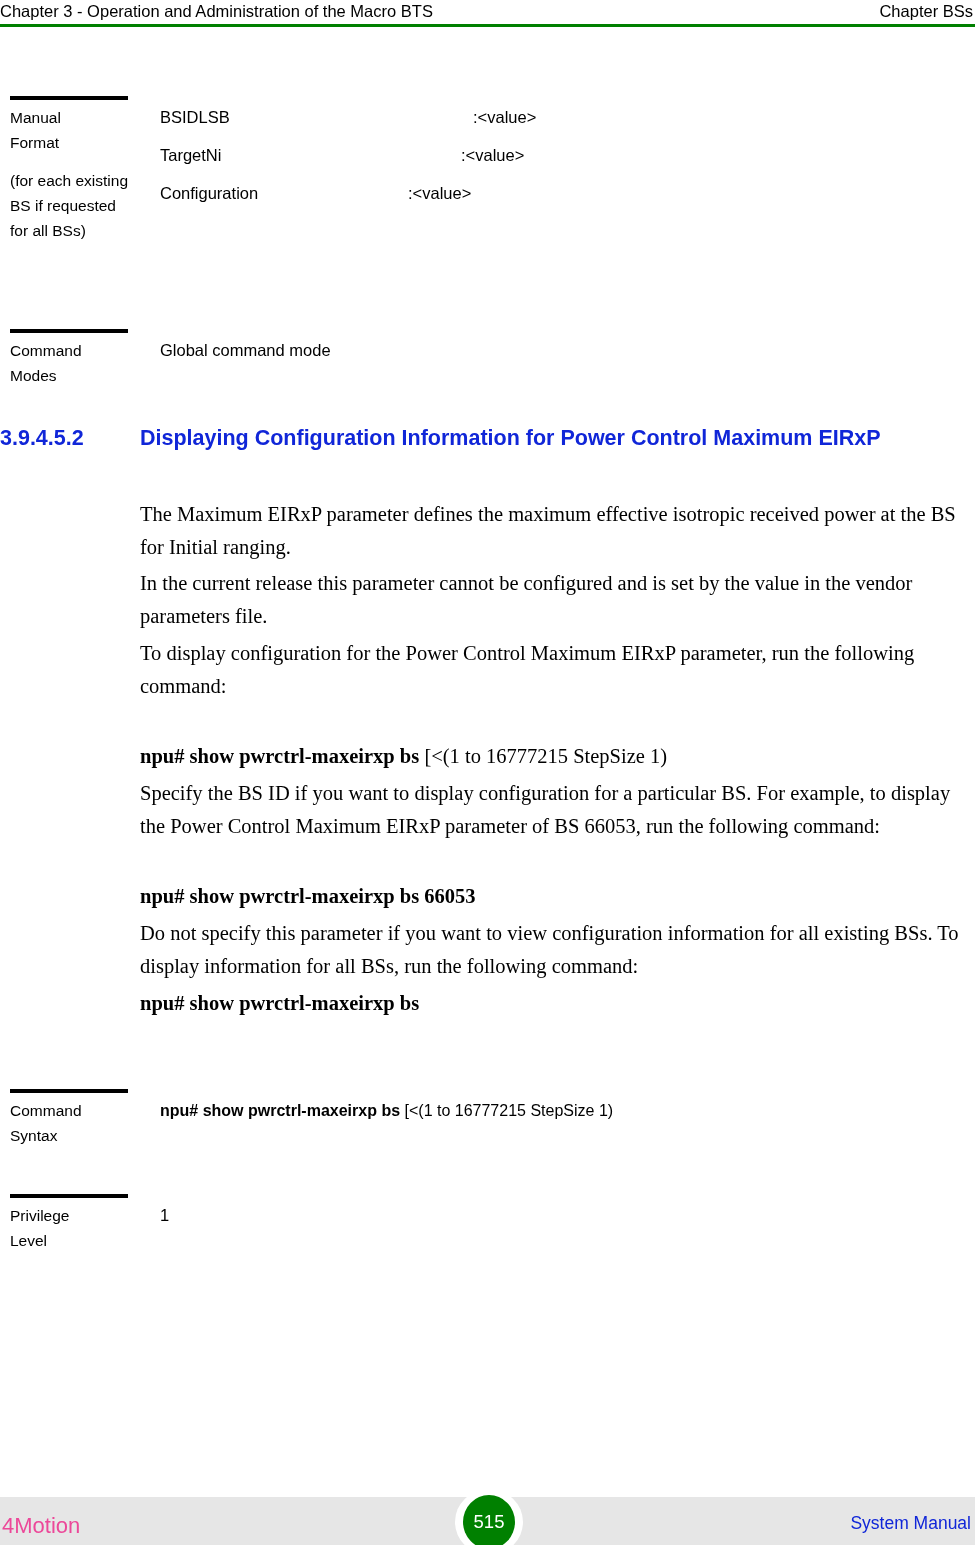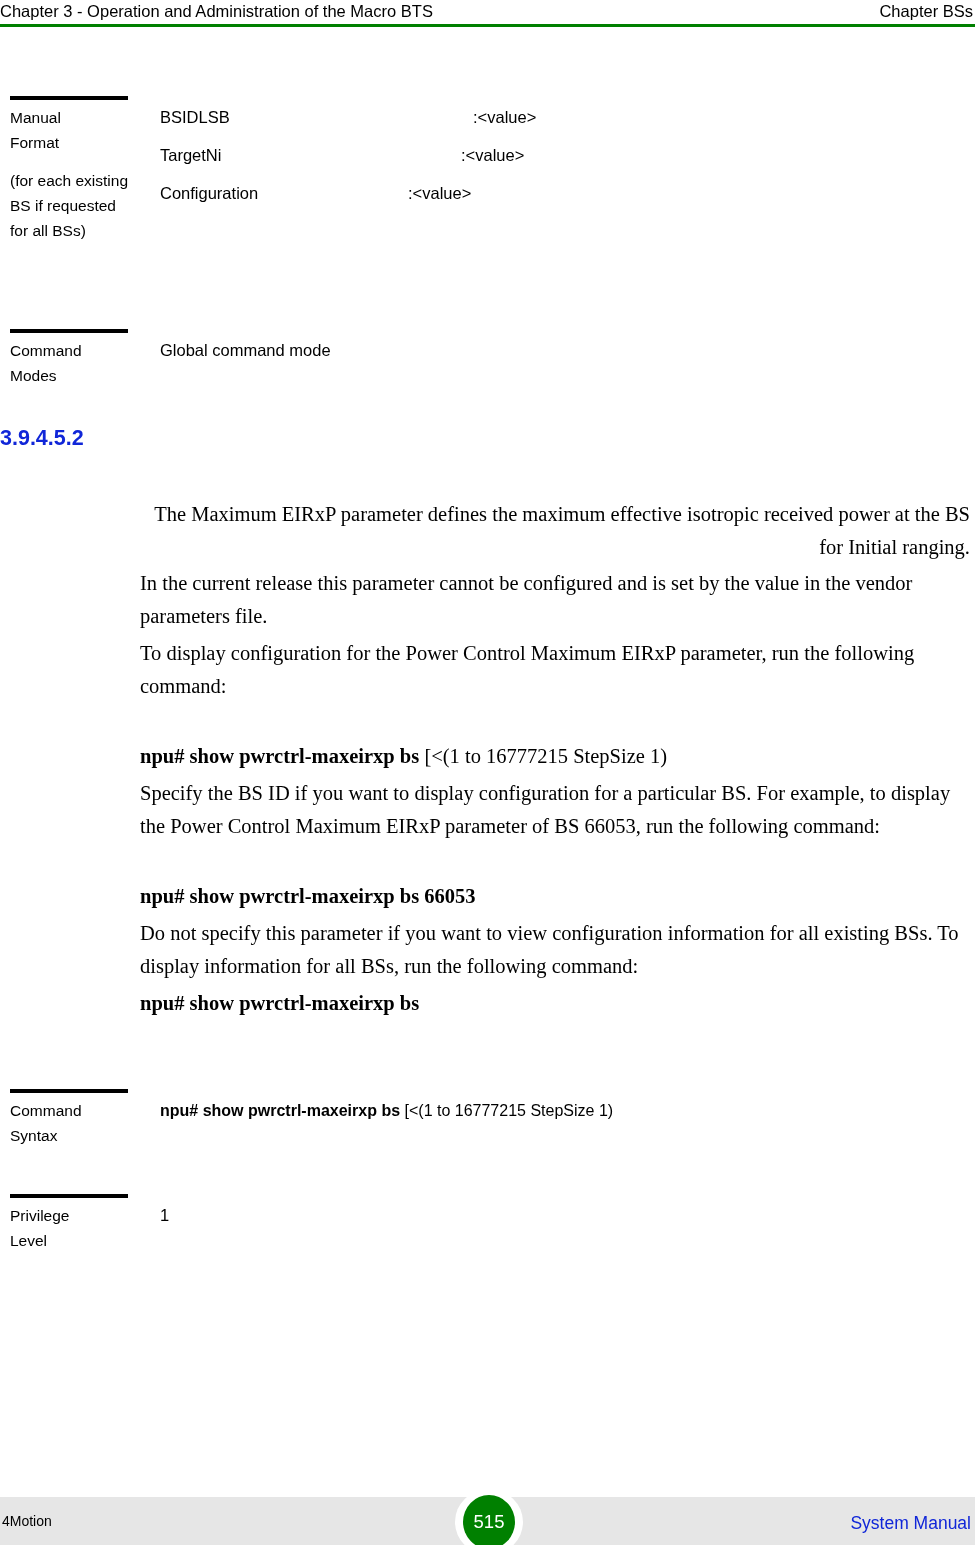--- a/index.html
+++ b/index.html
@@ -184,22 +184,22 @@
     top: 8px;
     width: 975px;
     height: 48px;
     background: #e6e6e6;
   }
   .page-footer .ftr-left {
     position: absolute;
     left: 2px;
     top: 24px;
     font-family: "Liberation Sans", sans-serif;
-    font-size: 14px;
-    color: #000000;
+    font-size: 22px;
+    color: #ec4899;
     white-space: nowrap;
   }
   .page-footer .ftr-right {
     position: absolute;
     right: 4px;
     top: 24px;
     font-family: "Liberation Sans", sans-serif;
     font-size: 17.5px;
     color: #1026d8;
     white-space: nowrap;
@@ -267,23 +267,24 @@
     <div class="rule"></div>
     <div class="label-cell">
       <span>Command</span><br>
       <span>Modes</span>
     </div>
     <div class="value-cell">Global command mode</div>
   </div>
 
   <div class="section-heading" style="top:423px;">
     <span class="sec-num">3.9.4.5.2</span>
-  </div>
-
-  <div class="para" style="top:498px;text-align:right;">The Maximum EIRxP parameter defines the maximum effective isotropic received power at the BS for Initial ranging.</div>
+    <span class="sec-title">Displaying Configuration Information for Power Control Maximum EIRxP</span>
+  </div>
+
+  <div class="para" style="top:498px;">The Maximum EIRxP parameter defines the maximum effective isotropic received power at the BS for Initial ranging.</div>
 
   <div class="para" style="top:567px;">In the current release this parameter cannot be configured and is set by the value in the vendor parameters file.</div>
 
   <div class="para" style="top:637px;">To display configuration for the Power Control Maximum EIRxP parameter, run the following command:</div>
 
   <div class="para cmd" style="top:740px;"><span>npu# show pwrctrl-maxeirxp bs</span><span class="plain"> [&lt;(1 to 16777215 StepSize 1)</span></div>
 
   <div class="para" style="top:777px;">Specify the BS ID if you want to display configuration for a particular BS. For example, to display the Power Control Maximum EIRxP parameter of BS 66053, run the following command:</div>
 
   <div class="para cmd" style="top:880px;">npu# show pwrctrl-maxeirxp bs 66053</div>

